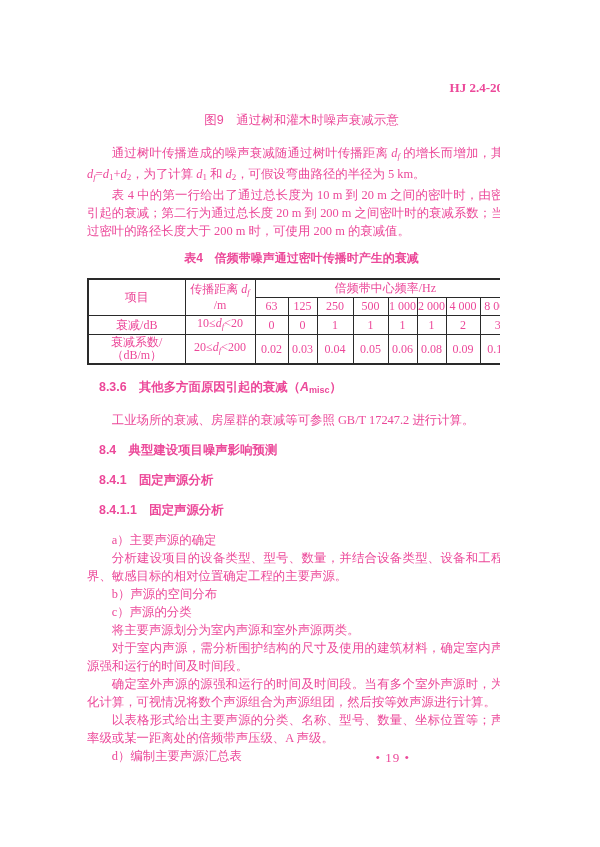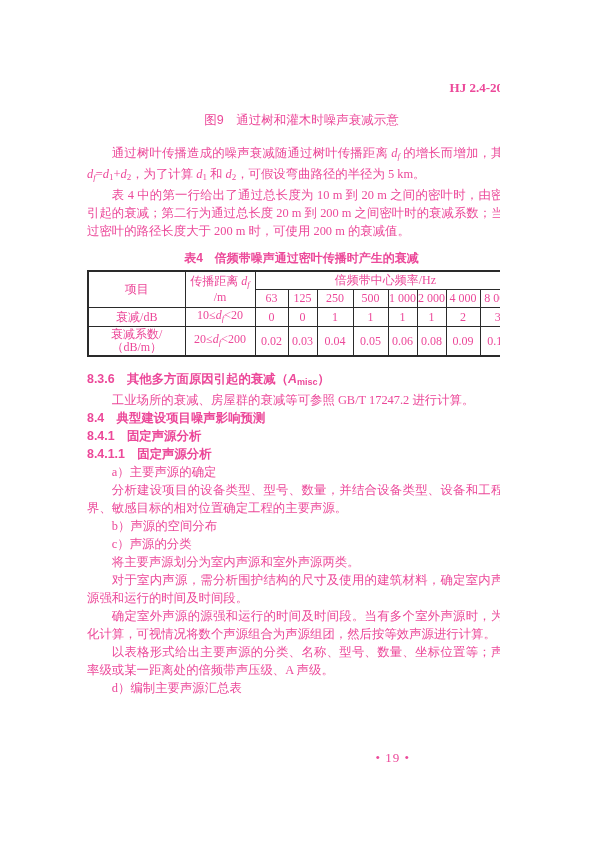--- a/index.html
+++ b/index.html
@@ -34,40 +34,40 @@
   .indent{text-indent:2em;}
   .first-para{margin-top:16px;}
   .tbl-caption{
     margin-top:10px;
     text-align:center;
     font-family:"Liberation Sans","DejaVu Sans",sans-serif;
     font-weight:bold;
     font-size:12px;line-height:16px;
   }
   table.t4{
-    margin-top:4px;
+    margin-top:12px;
     border-collapse:collapse;
     table-layout:fixed;
     width:428px;
     border:2px solid #2a2a2a;
   }
   table.t4 th,table.t4 td{
     border:1px solid #2a2a2a;
     font-weight:normal;
     font-size:12px;
     line-height:13px;
     text-align:center;
     vertical-align:middle;
     padding:1px 0;
     height:15px;
     overflow:hidden;
   }
   .sect{margin-top:13px;}
   .clause{
-    margin:0;
+    margin:12px;
     font-family:"Liberation Sans","DejaVu Sans",sans-serif;
     font-weight:bold;
     font-size:12.4px;
     line-height:18px;
   }
   .i{font-style:italic;}
   .sub{font-size:9px;vertical-align:-2px;}
   .page-num{
     position:absolute;
     top:750px;right:90px;

